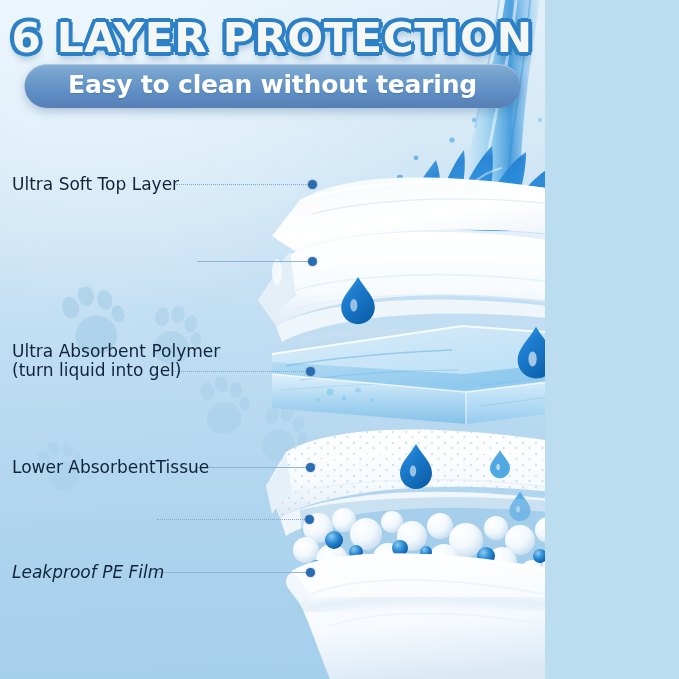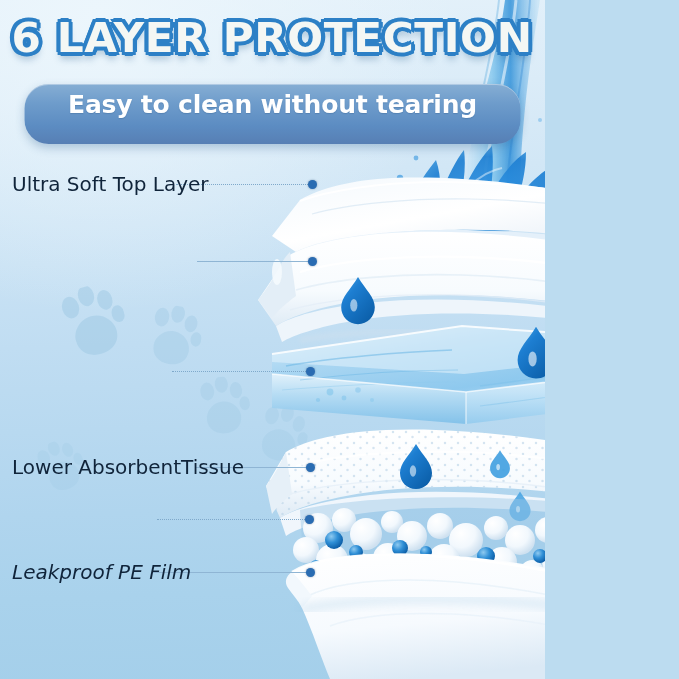--- a/index.html
+++ b/index.html
@@ -41,42 +41,42 @@
     text-shadow:
       -3px 0 0 #2d80c6, 3px 0 0 #2d80c6, 0 -3px 0 #2d80c6, 0 3px 0 #2d80c6,
       -2px -2px 0 #2d80c6, 2px -2px 0 #2d80c6, -2px 2px 0 #2d80c6, 2px 2px 0 #2d80c6,
       -4px 0 0 #2d80c6, 4px 0 0 #2d80c6, 0 -4px 0 #2d80c6, 0 4px 0 #2d80c6,
       -3px -3px 0 #2d80c6, 3px -3px 0 #2d80c6, -3px 3px 0 #2d80c6, 3px 3px 0 #2d80c6,
       0 7px 7px rgba(40,95,140,.35);
     transform:scaleX(1.03);
   }
   .subtitle-pill{
     position:absolute;left:50%;transform:translateX(-50%);
-    top:84px;z-index:41;
-    padding:6px 44px 24px;
+    top:64px;z-index:41;
+    padding:6px 44px 8px;
     border-radius:24px;
     background:linear-gradient(180deg,#86aed4 0%,#6e9ccb 32%,#5c8cc2 70%,#577fb4 100%);
     box-shadow:0 4px 10px rgba(45,95,145,.30), inset 0 1px 0 rgba(255,255,255,.35);
   }
   .subtitle{
     font-family:"DejaVu Sans", sans-serif;
     font-size:25px;line-height:30px;font-weight:bold;color:#ffffff;
     letter-spacing:-.2px;white-space:nowrap;
     text-shadow:0 1px 1px rgba(40,80,125,.25);
   }
 
   
   .art{position:absolute;left:0;top:0;width:679px;height:679px;z-index:10;}
   .art svg{display:block;}
 
   
   .label{
     position:absolute;z-index:60;
     font-family:"DejaVu Sans", sans-serif;
-    font-size:20px;line-height:19px;
+    font-size:17px;line-height:19px;
     color:#10243a;white-space:nowrap;
   }
   .label .l2{display:block;}
   .leader{
     position:absolute;z-index:55;height:1px;
     border-top:1px dotted #7fa9cb;
   }
   .leader.solid{border-top:1px solid #8fb5d4;}
   .dot{
     position:absolute;z-index:58;width:9px;height:9px;border-radius:50%;
@@ -464,20 +464,22 @@
   <div class="label" style="left:12px;top:175px;">
     <span>Ultra Soft Top Layer</span>
   </div>
 
   <div class="leader solid" style="left:197px;top:261px;width:115px;"></div>
   <div class="dot" style="left:308px;top:257px;"></div>
 
   <div class="leader" style="left:172px;top:371px;width:140px;"></div>
   <div class="dot" style="left:306px;top:367px;"></div>
   <div class="label" style="left:12px;top:342px;">
+    <span>Ultra Absorbent Polymer</span>
+    <span class="l2">(turn liquid into gel)</span>
   </div>
 
   <div class="leader solid" style="left:195px;top:467px;width:115px;"></div>
   <div class="dot" style="left:306px;top:463px;"></div>
   <div class="label" style="left:12px;top:458px;">
     <span>Lower AbsorbentTissue</span>
   </div>
 
   <div class="leader" style="left:157px;top:519px;width:152px;"></div>
   <div class="dot" style="left:305px;top:515px;"></div>

